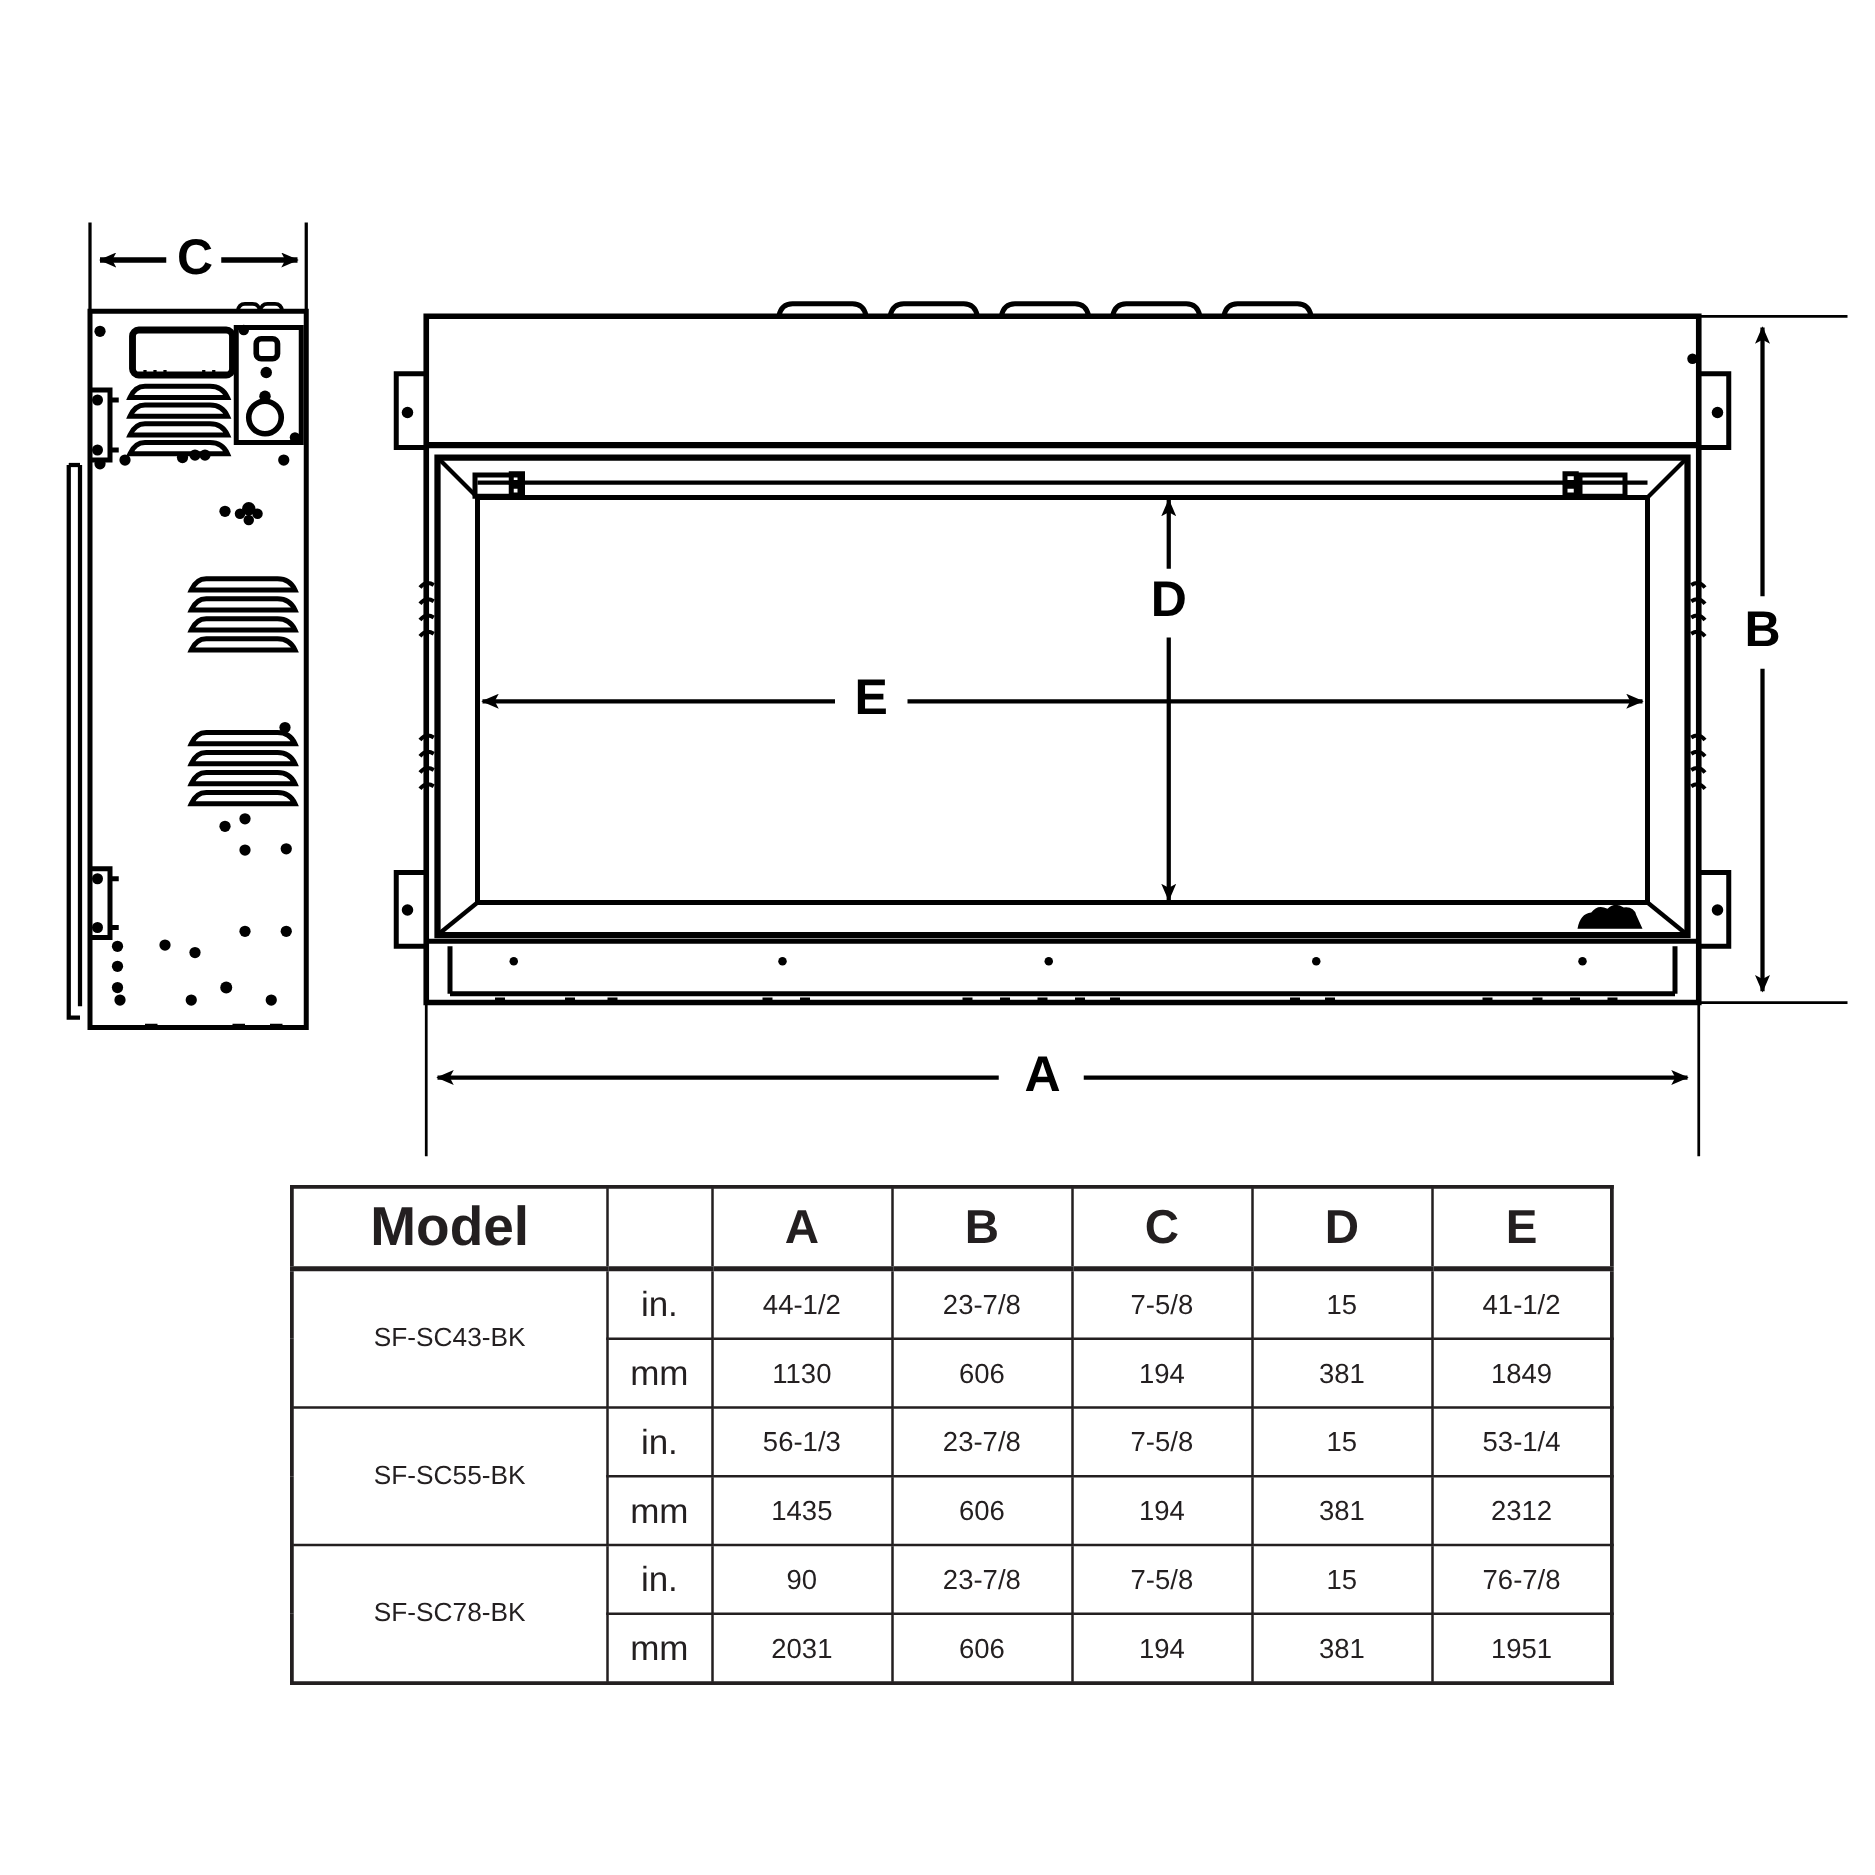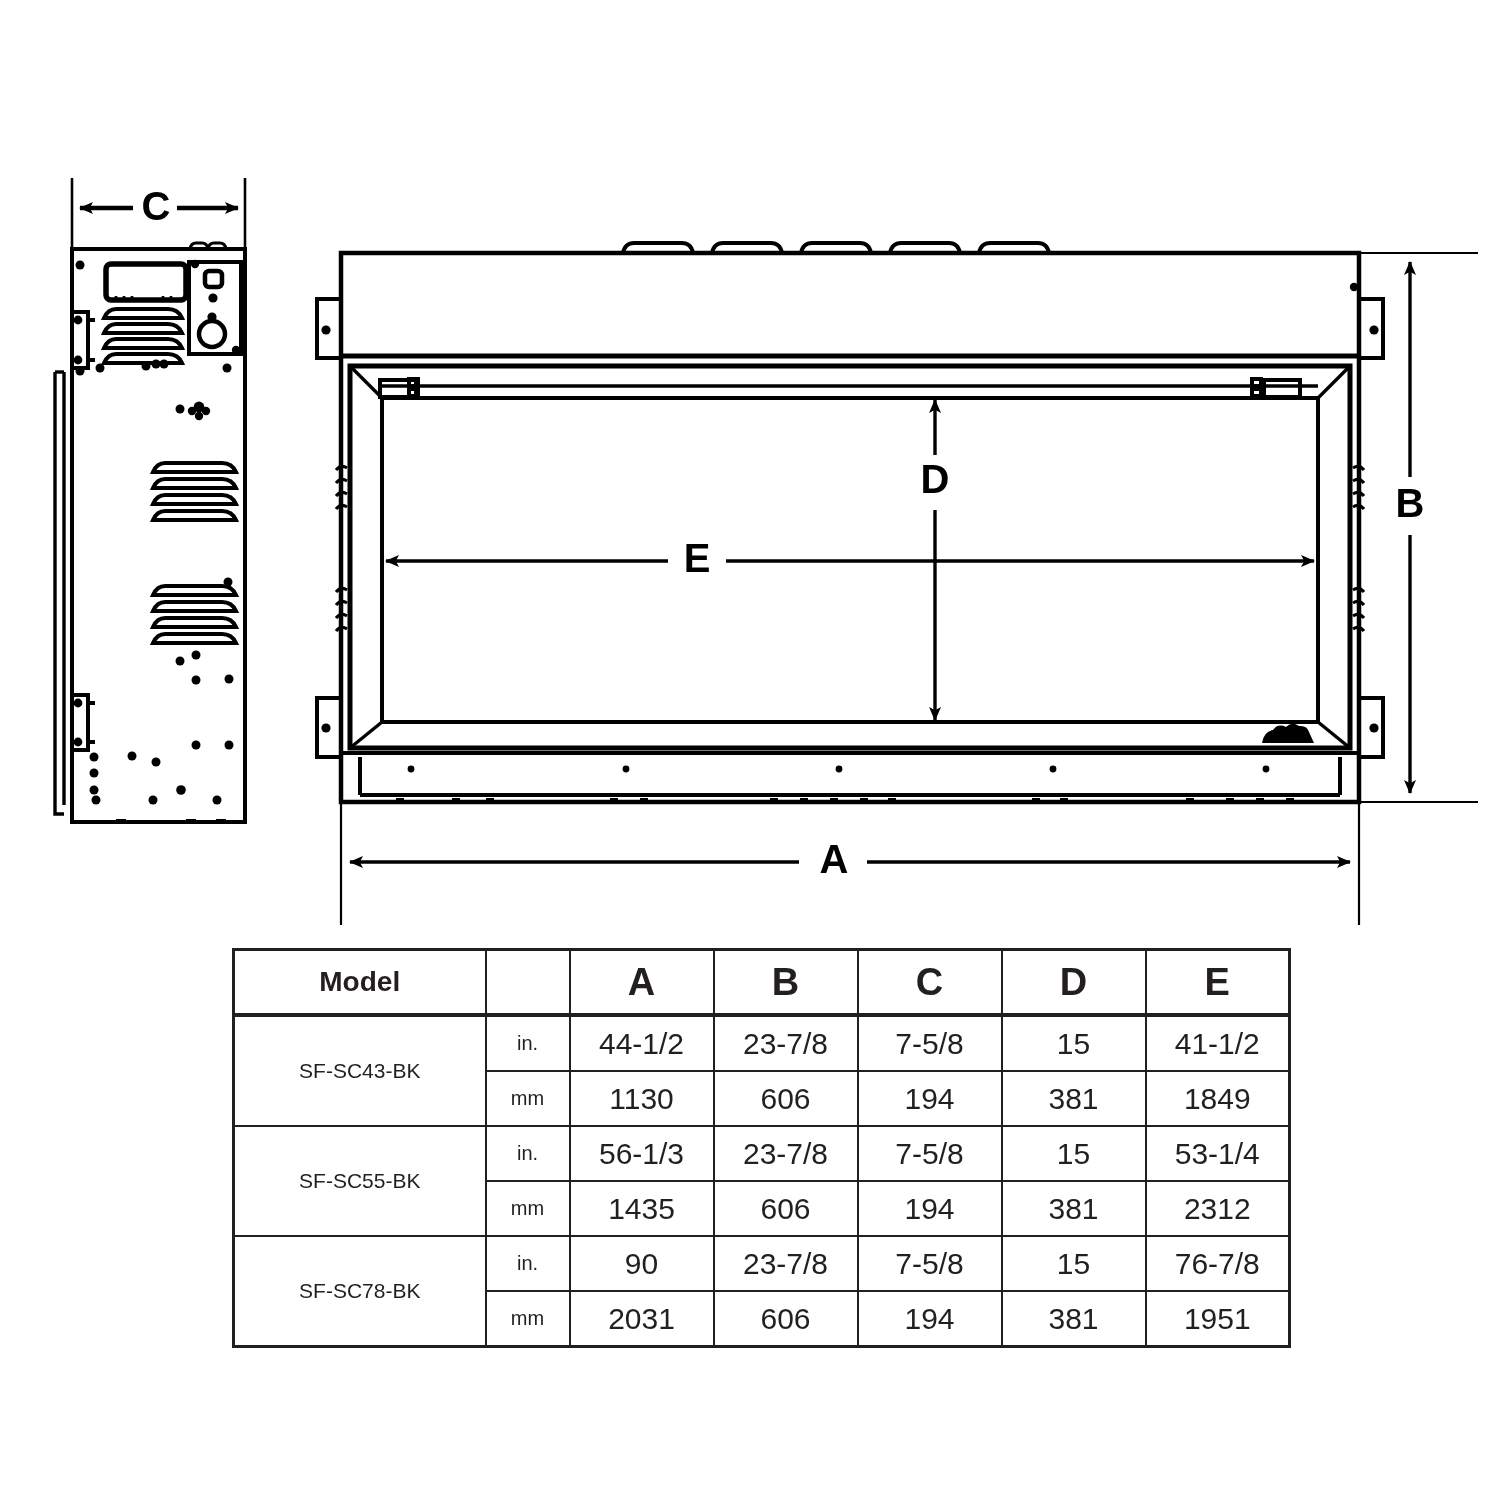--- a/index.html
+++ b/index.html
@@ -56,38 +56,38 @@
     font-family: "Liberation Sans", sans-serif;
     color: #231f20;
     padding: 0;
   }
   table.spec .col-model { width: 252px; }
   table.spec .col-unit  { width: 84px; }
   table.spec .col-val   { width: 144px; }
 
   .hdr-row td { height: 62px; }
   td.model-head {
-    font-size: 28px;
+    font-size: 44px;
     font-weight: bold;
     text-align: left;
     padding-left: 18px;
   }
   td.dim-head {
     font-size: 38px;
     font-weight: bold;
   }
   td.model-name {
     font-size: 21px;
     font-weight: normal;
   }
   td.unit-cell {
-    font-size: 20px;
+    font-size: 28px;
   }
   td.val-cell {
-    font-size: 30px;
+    font-size: 22px;
     margin-left: 18px;
   }
   .data-row td { height: 53px; }
   .grp-top td { border-top: 4px solid #231f20; }
   table.spec tr.hdr-row td { border-bottom: 4px solid #231f20; }
   table.spec { border: 3px solid #231f20; }
 </style>
 </head>
 <body>
 

